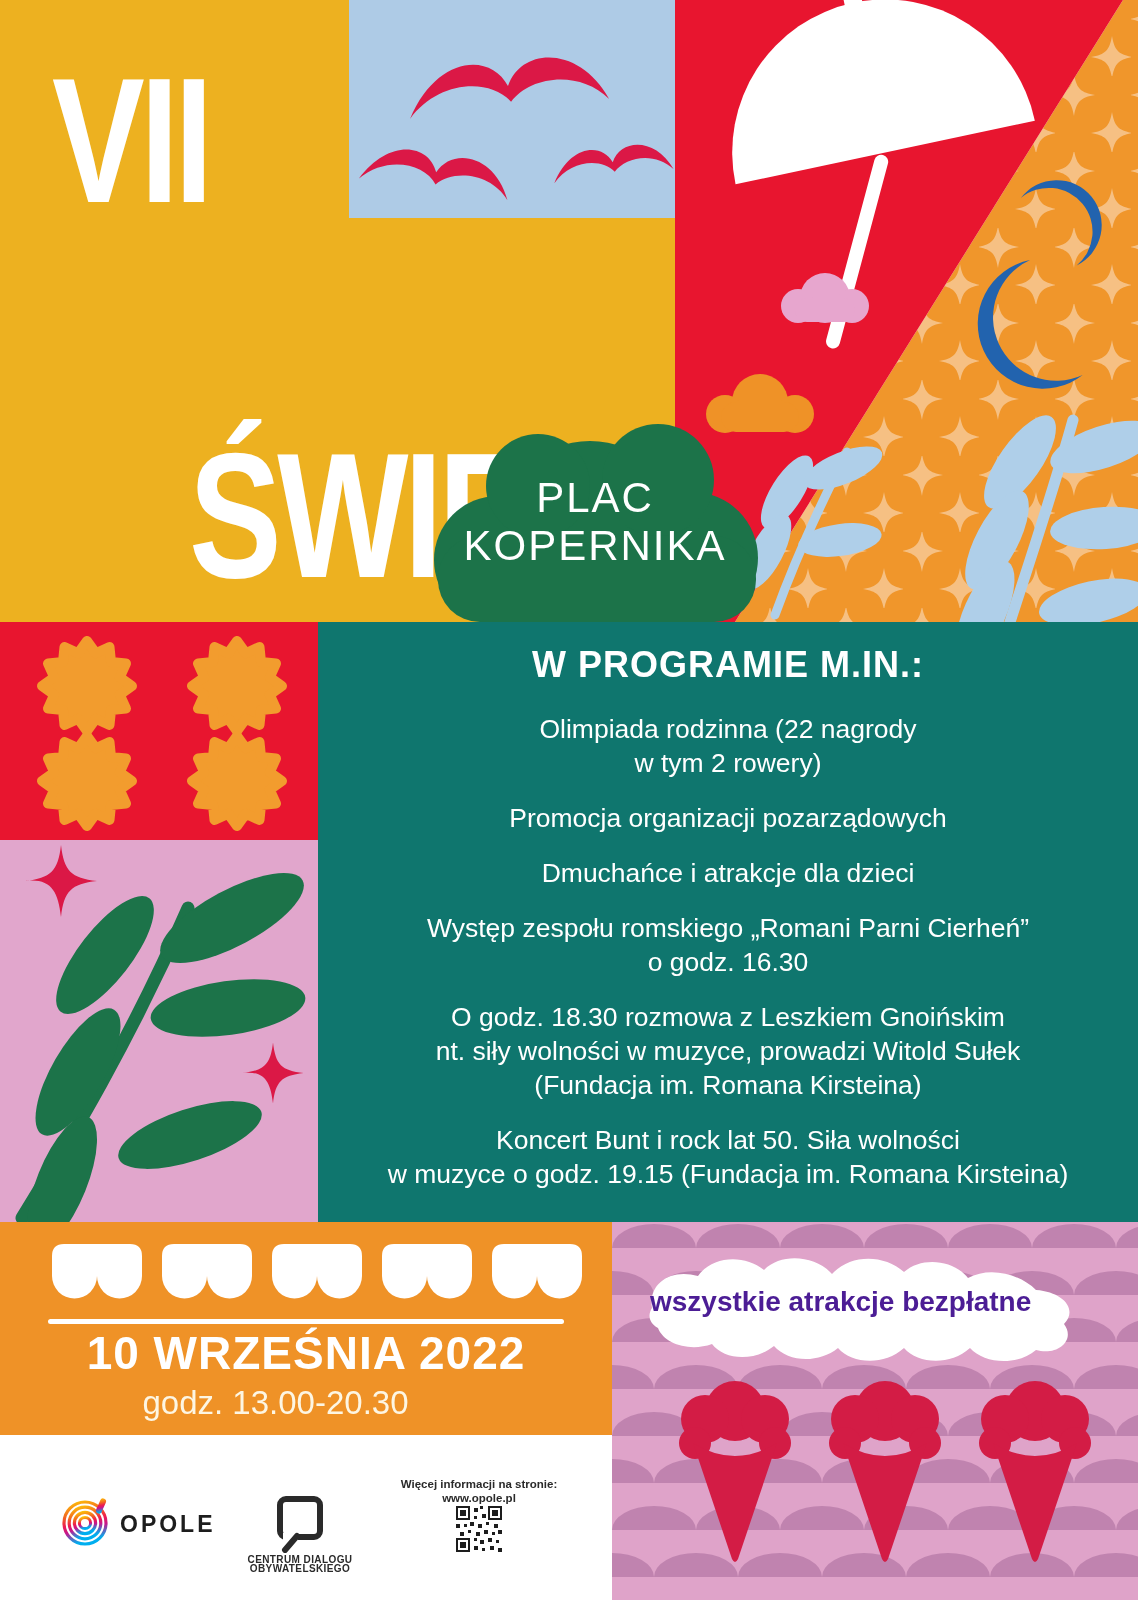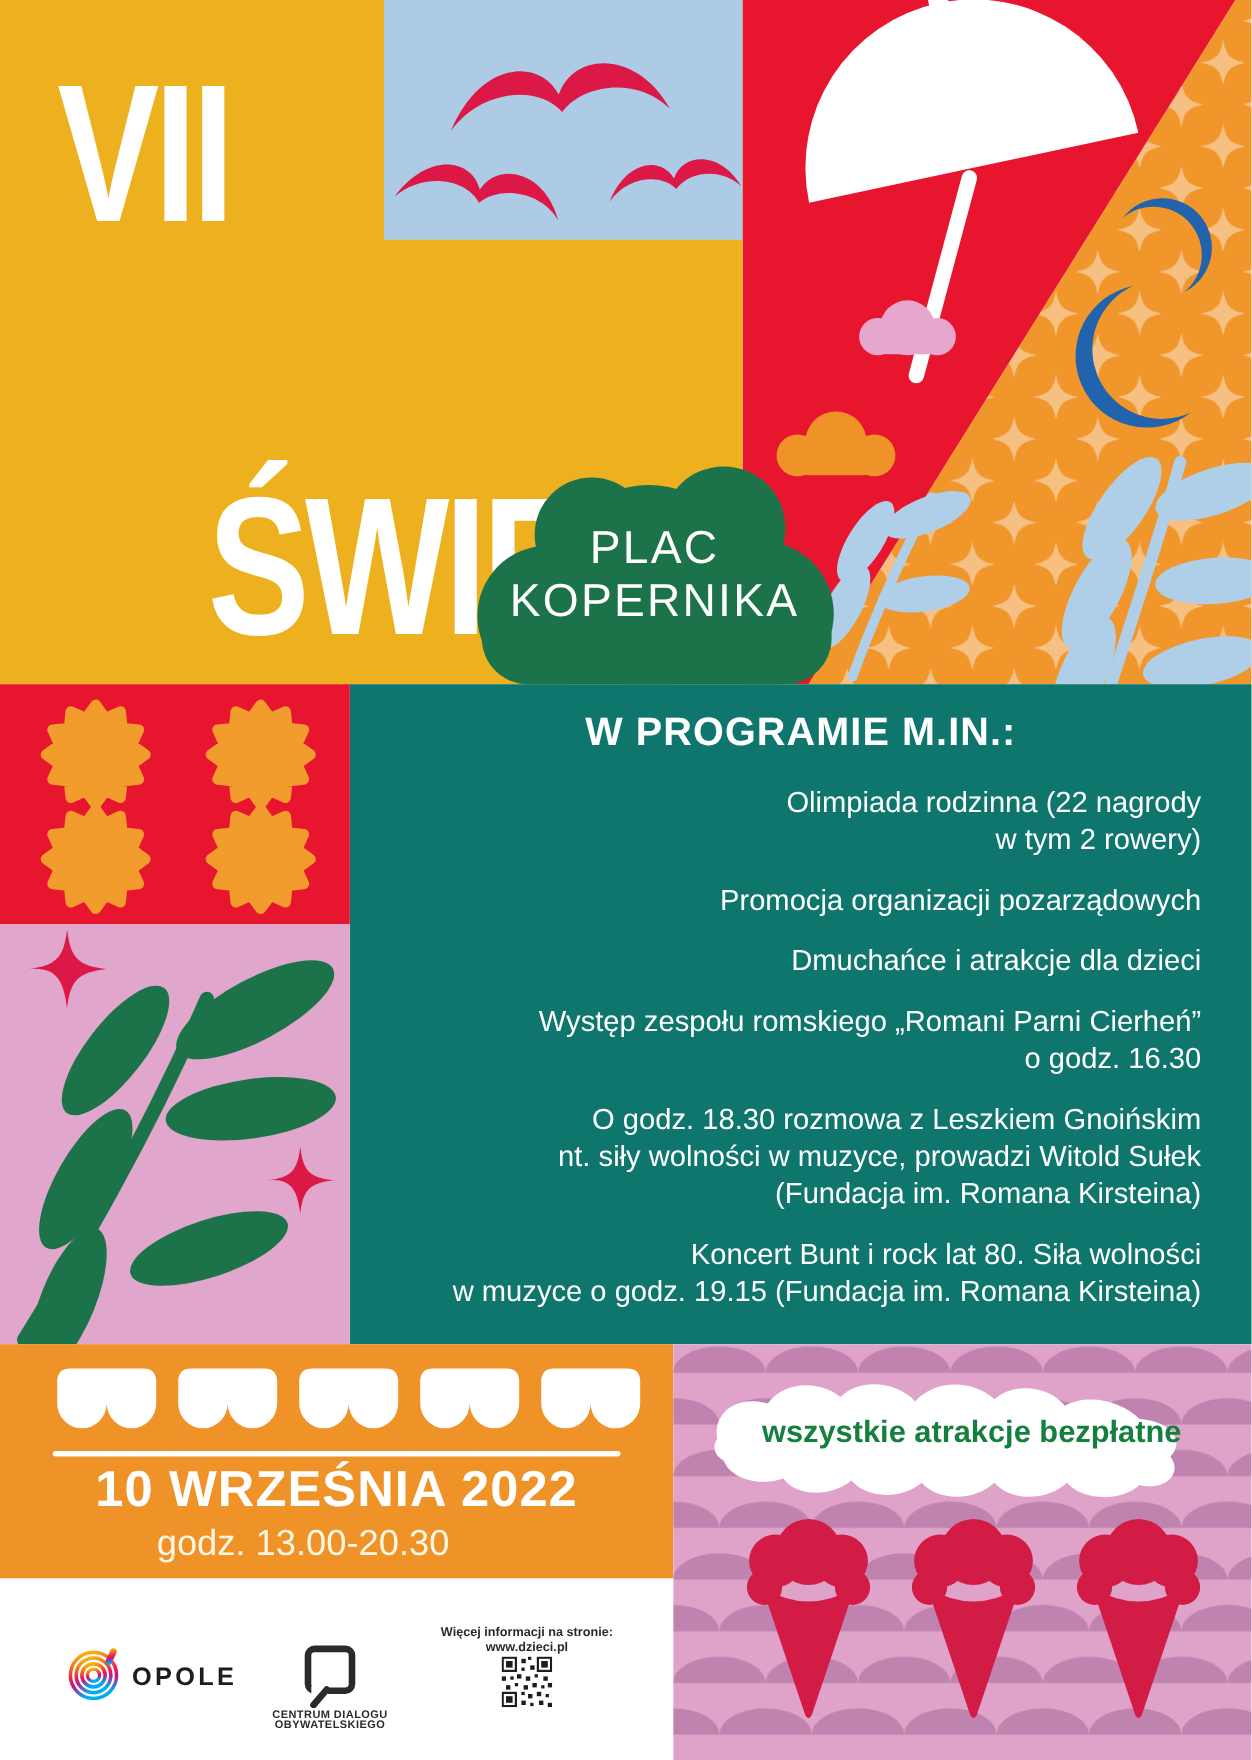--- a/index.html
+++ b/index.html
@@ -23,41 +23,41 @@
   .title{left:52px;top:46px;color:#fff;font-weight:bold;font-size:158px;line-height:166px;
     letter-spacing:-5px;transform:scale(0.88,1.13);transform-origin:top left;white-space:pre;}
 
   
   .green-cloud{left:420px;top:408px;width:350px;height:214px;}
   .venue-text{left:420px;top:474px;width:350px;text-align:center;color:#fff;
     font-weight:normal;font-size:42px;line-height:48px;letter-spacing:2px;}
 
   
   .program-heading{font-size:36px;font-weight:bold;letter-spacing:1px;margin:6px 0 26px;}
-  .program-item{font-size:26.5px;line-height:34px;margin:0 0 21px;white-space:pre-line;text-align:right;}
+  .program-item{font-size:26.5px;line-height:34px;margin:0 0 21px;white-space:pre-line;}
   .program-item.mt-lg{margin-top:16px;}
 
   
   .divider{left:48px;top:97px;width:516px;height:5px;background:#fff;border-radius:3px;}
   .event-date{left:0;top:104px;width:612px;text-align:center;color:#fff;
     font-weight:bold;font-size:46px;letter-spacing:1px;}
   .event-time{left:0;top:162px;width:551px;text-align:center;color:#FDF6E3;font-size:33px;}
 
   
   .opole-logo{left:60px;top:61px;}
   .opole-label{left:120px;top:76px;font-size:23px;font-weight:bold;letter-spacing:3px;color:#1d1d1d;}
   .cdo-icon{left:272px;top:58px;}
   .cdo-label{left:240px;top:120px;width:120px;text-align:center;font-size:10px;line-height:9px;
     font-weight:bold;color:#2a2a2a;white-space:pre-line;letter-spacing:.4px;}
   .info-text{left:395px;top:42px;width:168px;text-align:center;font-size:11.5px;line-height:14px;
     font-weight:bold;color:#2a2a2a;}
   .qr{left:456px;top:71px;}
 
   
-  .free-text{left:38px;top:64px;width:424px;text-align:right;color:#15803d;
+  .free-text{left:38px;top:64px;width:424px;text-align:left;color:#4c1d95;
     font-weight:bold;font-size:28px;}
 </style>
 </head>
 <body>
 
 <div class="poster">
 
   <div class="abs yellow-block"></div>
 
   <div class="abs sky-box">
@@ -154,21 +154,21 @@
     <div class="program-heading">W PROGRAMIE M.IN.:</div>
     <p class="program-item">Olimpiada rodzinna (22 nagrody
 w tym 2 rowery)</p>
     <p class="program-item">Promocja organizacji pozarządowych</p>
     <p class="program-item">Dmuchańce i atrakcje dla dzieci</p>
     <p class="program-item">Występ zespołu romskiego „Romani Parni Cierheń”
 o godz. 16.30</p>
     <p class="program-item">O godz. 18.30 rozmowa z Leszkiem Gnoińskim
 nt. siły wolności w muzyce, prowadzi Witold Sułek
 (Fundacja im. Romana Kirsteina)</p>
-    <p class="program-item mt-lg">Koncert Bunt i rock lat 80. Siła wolności
+    <p class="program-item mt-lg">Koncert Bunt i rock lat 50. Siła wolności
 w muzyce o godz. 19.15 (Fundacja im. Romana Kirsteina)</p>
   </div>
 
   <div class="abs sun-block">
     <svg width="318" height="218" viewBox="0 0 318 218">
       <g fill="#F29C2E" stroke="#F29C2E" stroke-width="10" stroke-linejoin="round">
         <polygon transform="translate(87,64)" points="45,0 32.8,8.8 39,22.5 24,24 22.5,39 8.8,32.8 0,45 -8.8,32.8 -22.5,39 -24,24 -39,22.5 -32.8,8.8 -45,0 -32.8,-8.8 -39,-22.5 -24,-24 -22.5,-39 -8.8,-32.8 0,-45 8.8,-32.8 22.5,-39 24,-24 39,-22.5 32.8,-8.8"></polygon>
         <polygon transform="translate(237,64)" points="45,0 32.8,8.8 39,22.5 24,24 22.5,39 8.8,32.8 0,45 -8.8,32.8 -22.5,39 -24,24 -39,22.5 -32.8,8.8 -45,0 -32.8,-8.8 -39,-22.5 -24,-24 -22.5,-39 -8.8,-32.8 0,-45 8.8,-32.8 22.5,-39 24,-24 39,-22.5 32.8,-8.8"></polygon>
         <polygon transform="translate(87,159)" points="45,0 32.8,8.8 39,22.5 24,24 22.5,39 8.8,32.8 0,45 -8.8,32.8 -22.5,39 -24,24 -39,22.5 -32.8,8.8 -45,0 -32.8,-8.8 -39,-22.5 -24,-24 -22.5,-39 -8.8,-32.8 0,-45 8.8,-32.8 22.5,-39 24,-24 39,-22.5 32.8,-8.8"></polygon>
         <polygon transform="translate(237,159)" points="45,0 32.8,8.8 39,22.5 24,24 22.5,39 8.8,32.8 0,45 -8.8,32.8 -22.5,39 -24,24 -39,22.5 -32.8,8.8 -45,0 -32.8,-8.8 -39,-22.5 -24,-24 -22.5,-39 -8.8,-32.8 0,-45 8.8,-32.8 22.5,-39 24,-24 39,-22.5 32.8,-8.8"></polygon>
@@ -231,21 +231,21 @@
     <svg class="abs cdo-icon" width="56" height="60" viewBox="0 0 56 60">
       <rect x="8" y="6" width="40" height="38" rx="6" fill="none" stroke="#2A2A2A" stroke-width="6"></rect>
       <rect x="11" y="40" width="15" height="8" fill="#ffffff"></rect>
       <path d="M25,43 L13,57" stroke="#2A2A2A" stroke-width="6" stroke-linecap="round" fill="none"></path>
     </svg>
     <div class="abs cdo-label">CENTRUM DIALOGU
 OBYWATELSKIEGO</div>
 
     <div class="abs info-text">
       <span>Więcej informacji na stronie:</span><br>
-      <span>www.dzieci.pl</span>
+      <span>www.opole.pl</span>
     </div>
     <svg class="abs qr" width="46" height="46" viewBox="0 0 46 46">
       <rect width="46" height="46" fill="#fff"></rect>
       <g fill="#1d1d1d">
         <rect x="0" y="0" width="14" height="14"></rect>
           <rect x="32" y="0" width="14" height="14"></rect>
           <rect x="0" y="32" width="14" height="14"></rect>
       </g>
       <g fill="#fff">
         <rect x="2" y="2" width="10" height="10"></rect>

